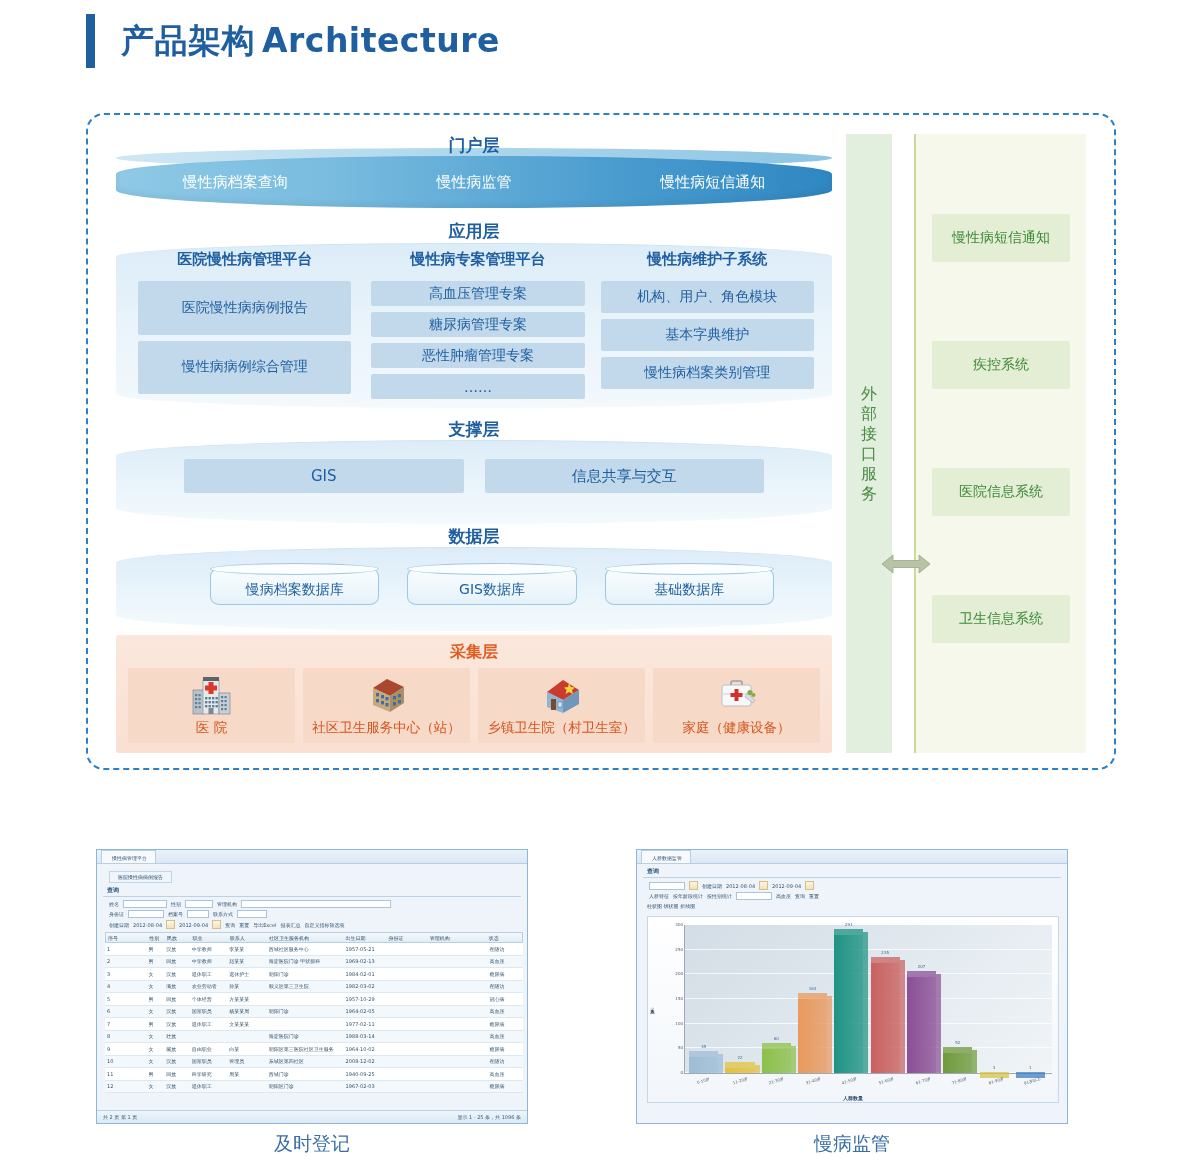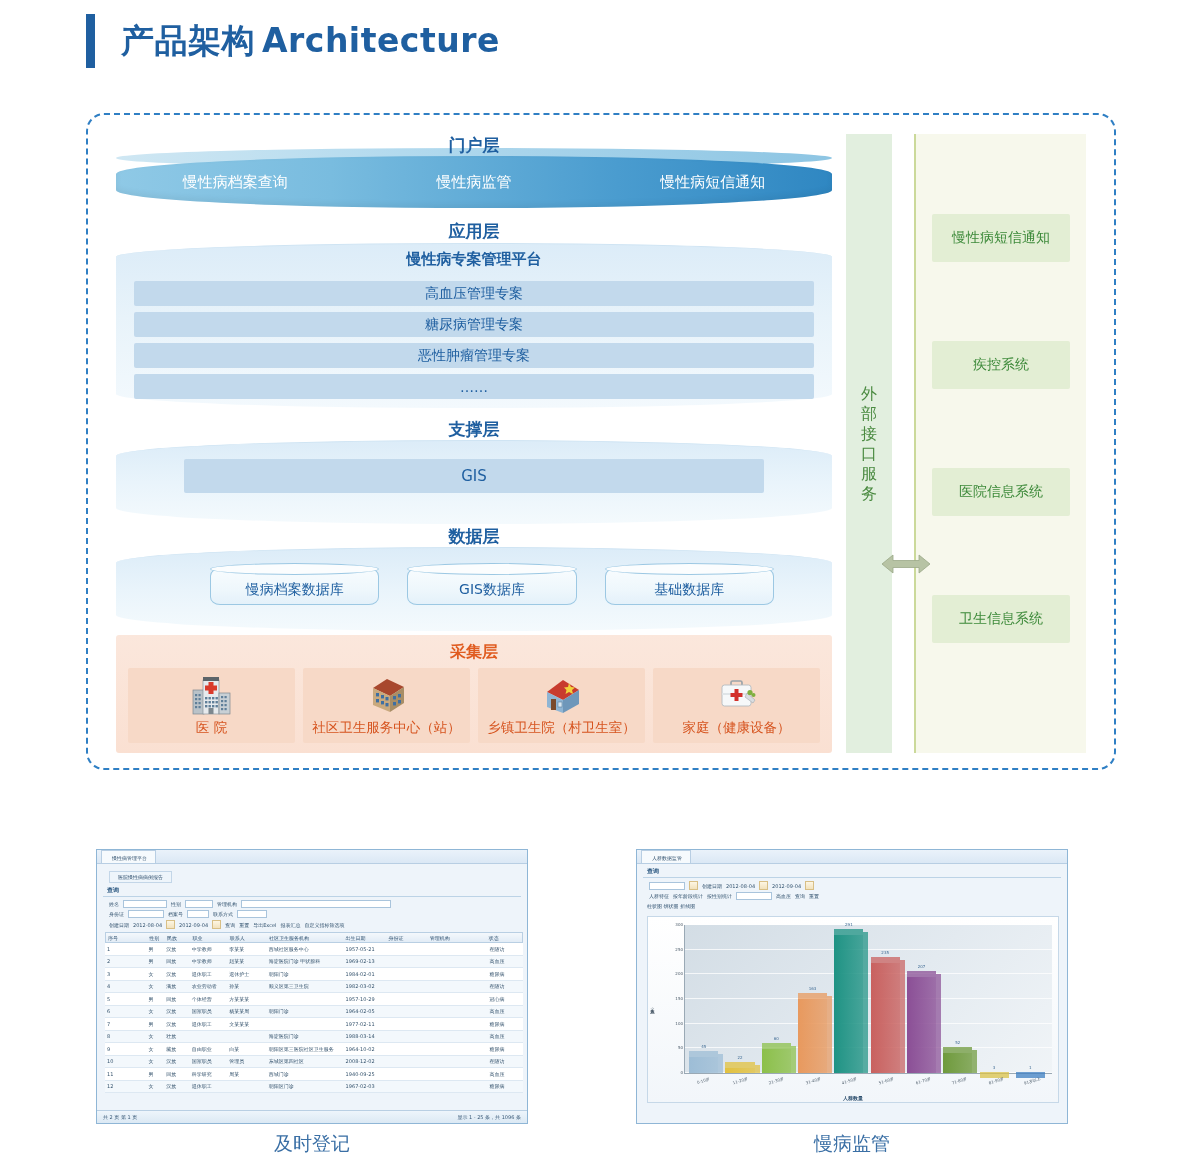--- a/index.html
+++ b/index.html
@@ -468,40 +468,56 @@
         <div class="portal-item">慢性病监管</div>
         <div class="portal-item">慢性病短信通知</div>
       </div>
     </div>
 
     <div class="layer" id="app-layer">
       <div class="layer-title">应用层</div>
       <div class="app-body"></div>
       <div class="app-cols">
 
+        <div class="app-col col1">
+          <div class="app-col-title">医院慢性病管理平台</div>
+          <div class="app-col-items">
+            <div class="app-box">医院慢性病病例报告</div>
+            <div class="app-box">慢性病病例综合管理</div>
+          </div>
+        </div>
 
         <div class="app-col col2">
           <div class="app-col-title">慢性病专案管理平台</div>
           <div class="app-items-wrap">
             <div class="app-box">高血压管理专案</div>
             <div class="app-box">糖尿病管理专案</div>
             <div class="app-box">恶性肿瘤管理专案</div>
             <div class="app-box">……</div>
           </div>
         </div>
 
+        <div class="app-col col3">
+          <div class="app-col-title">慢性病维护子系统</div>
+          <div class="app-items-wrap">
+            <div class="app-box">机构、用户、角色模块</div>
+            <div class="app-box">基本字典维护</div>
+            <div class="app-box">慢性病档案类别管理</div>
+          </div>
+        </div>
 
       </div>
     </div>
 
     <div class="layer" id="support-layer">
       <div class="layer-title">支撑层</div>
       <div class="support-body"></div>
       <div class="support-boxes">
         <div class="support-box">GIS</div>
+        <div class="support-box">信息共享与交互</div>
       </div>
     </div>
 
     <div class="layer" id="data-layer">
       <div class="layer-title">数据层</div>
       <div class="data-body"></div>
       <div class="db-row">
         <div class="db">
           <div class="db-shape"></div>
           <div class="db-top"></div>

